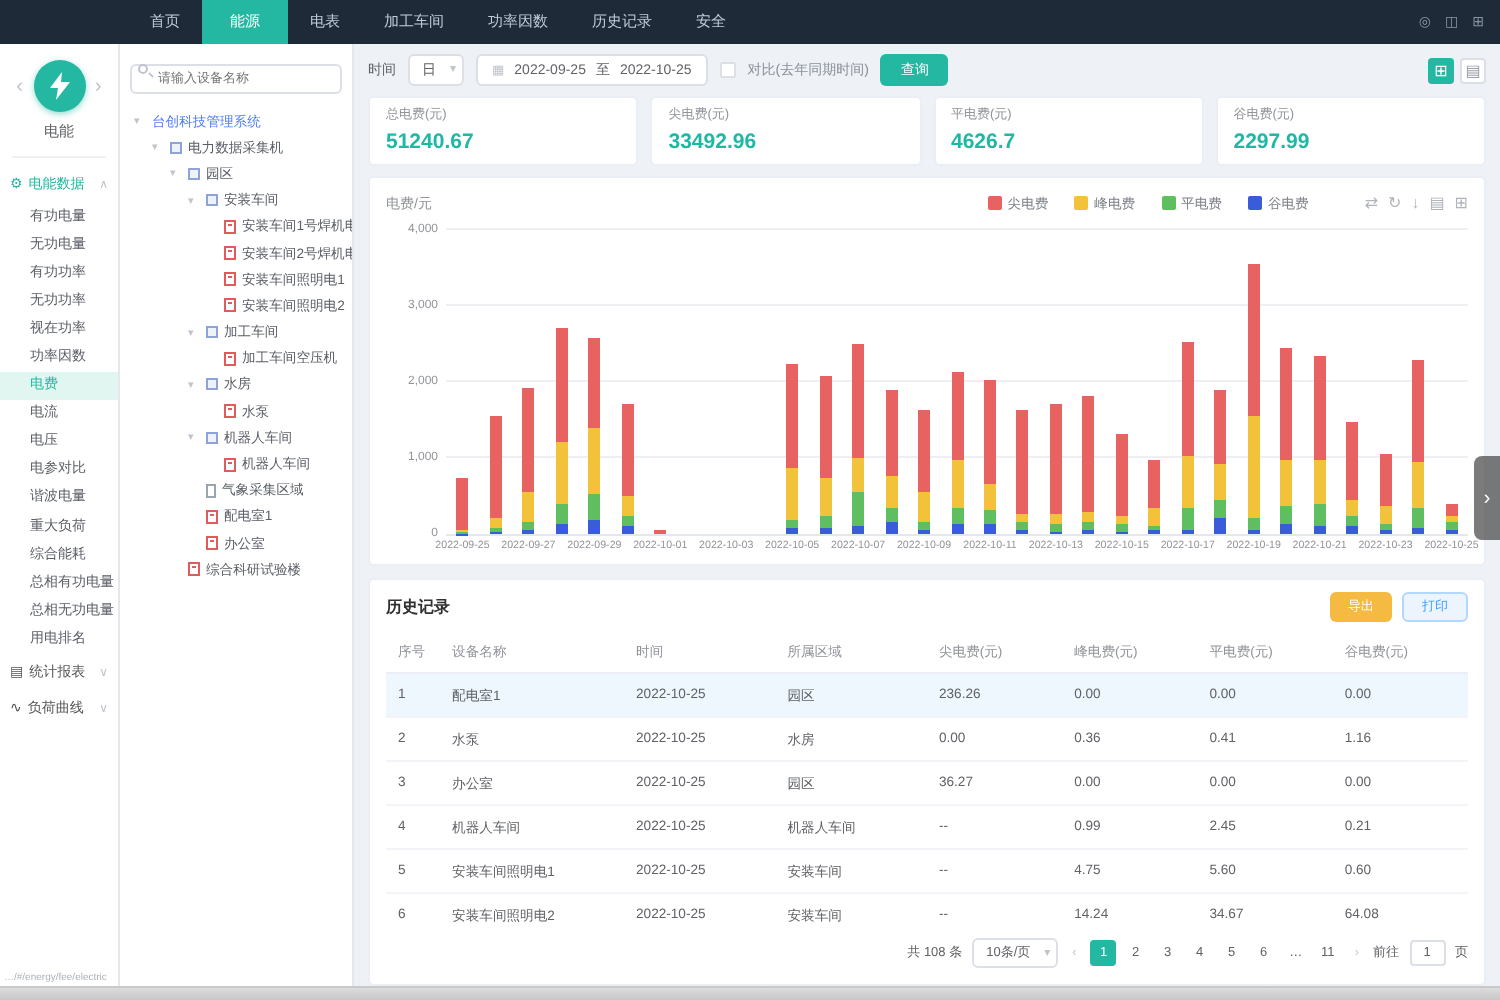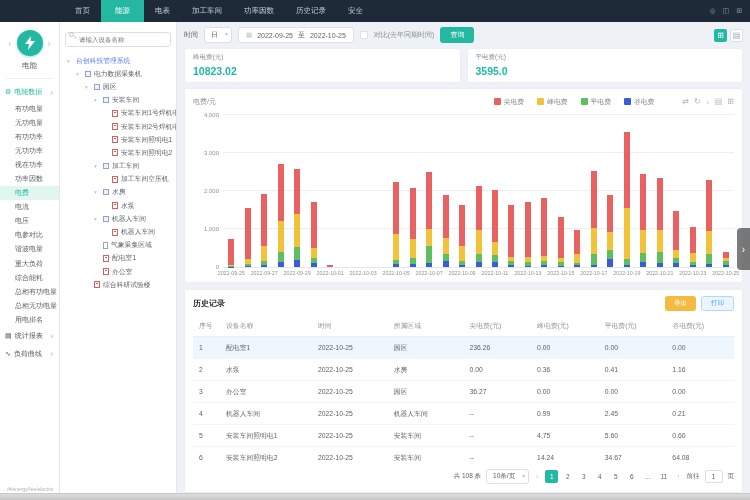--- a/index.html
+++ b/index.html
@@ -294,26 +294,34 @@
         <span class="chk-label">对比(去年同期时间)</span>
         <button class="btn-search">查询</button>
         <span class="view-toggle">
           <span class="vt on">⊞</span>
           <span class="vt off">▤</span>
         </span>
       </div>
 
       <div class="stat-row" id="stat-row">
           <div class="stat-card">
-            <div class="stat-label">峰电费(元)</div>
-            <div class="stat-value">10823.02</div>
+            <div class="stat-label">总电费(元)</div>
+            <div class="stat-value">51240.67</div>
+          </div>
+          <div class="stat-card">
+            <div class="stat-label">尖电费(元)</div>
+            <div class="stat-value">33492.96</div>
           </div>
           <div class="stat-card">
             <div class="stat-label">平电费(元)</div>
-            <div class="stat-value">3595.0</div>
+            <div class="stat-value">4626.7</div>
+          </div>
+          <div class="stat-card">
+            <div class="stat-label">谷电费(元)</div>
+            <div class="stat-value">2297.99</div>
           </div>
         </div>
 
       <section class="card chart-card">
         <div class="chart-head">
           <span class="ylabel">电费/元</span>
           <div class="legend" id="legend">
               <span class="leg-item">
                 <span class="leg-sq" style="background: rgb(233, 98, 98);"></span>
                 <span>尖电费</span>

